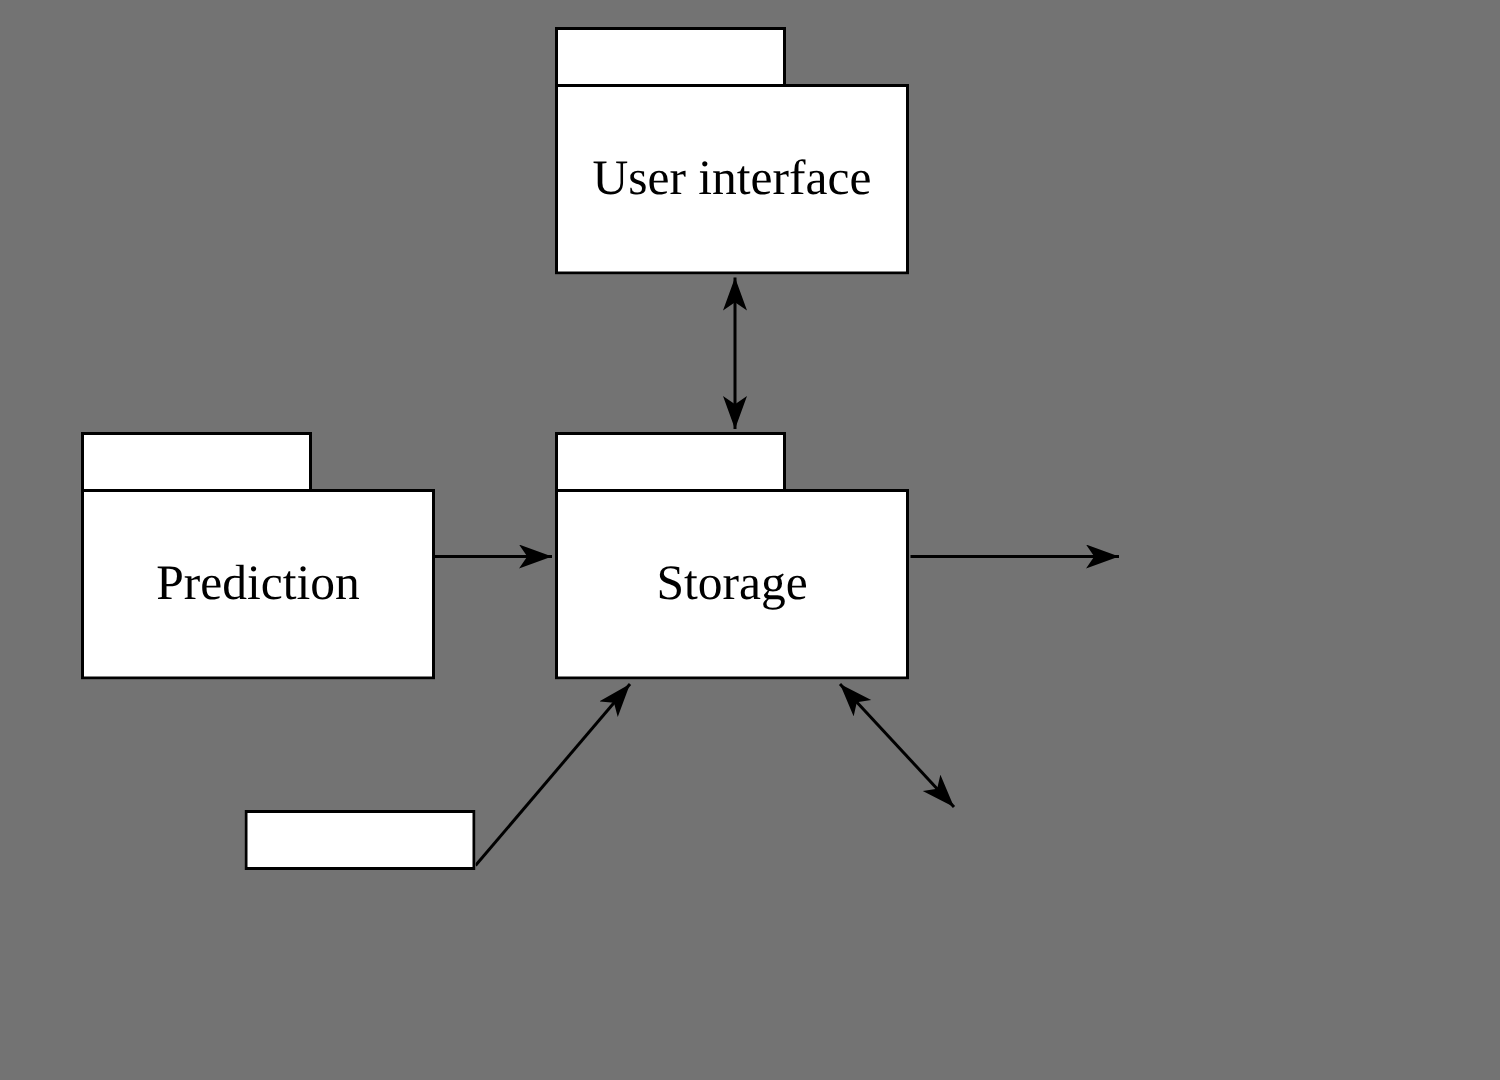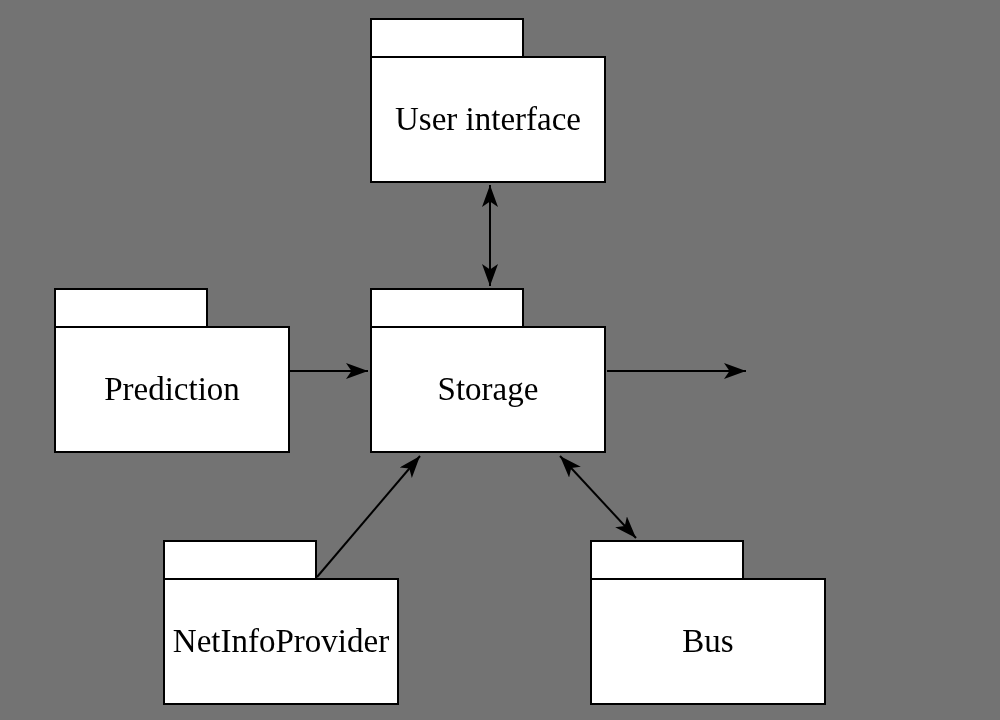--- a/index.html
+++ b/index.html
@@ -97,25 +97,16 @@
   <div class="package pkg-service">
     <div class="tab"></div>
     <div class="body">
       <span class="label">Storage</span>
     </div>
   </div>
 
 
   <div class="package pkg-netinfoprovider">
     <div class="tab"></div>
-    <div class="body">
-      <span class="label">NetInfoProvider</span>
-    </div>
   </div>
 
-  <div class="package pkg-bus">
-    <div class="tab"></div>
-    <div class="body">
-      <span class="label">Bus</span>
-    </div>
-  </div>
 
 </div>
 
 </body></html>

